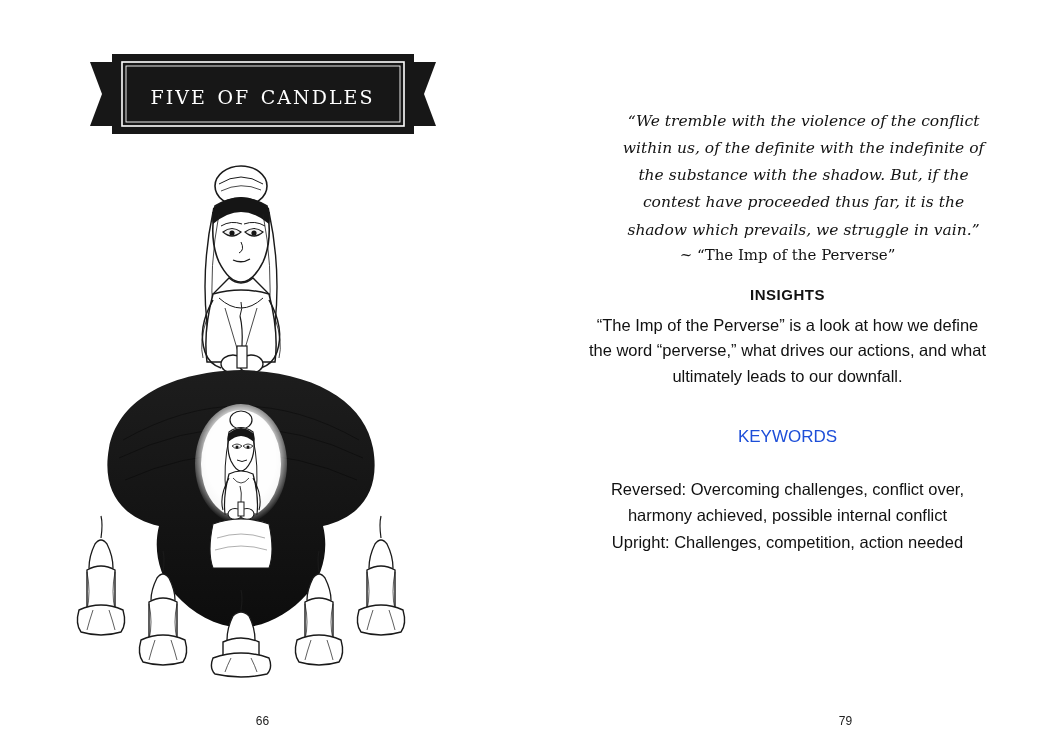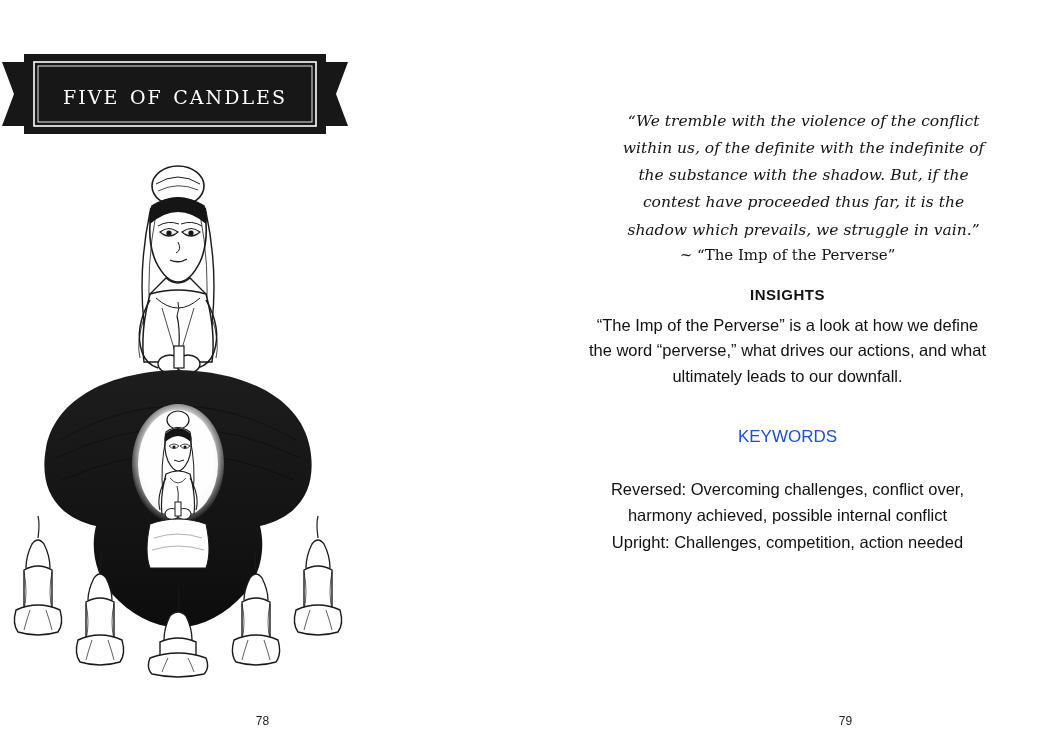--- a/index.html
+++ b/index.html
@@ -24,21 +24,21 @@
     position: relative;
     width: 525px;
     height: 750px;
     box-sizing: border-box;
   }
 
   
   .left-page {
     display: flex;
     flex-direction: column;
-    align-items: flex-start;
+    align-items: center;
   }
 
   .banner-wrap {
     position: relative;
     margin-top: 48px;
     width: 350px;
     height: 92px;
   }
   .banner-outline {
     position: absolute;
@@ -311,21 +311,21 @@
           <path d="M304,412 q14,-8 28,0 l0,40 q-14,8 -28,0 Z" fill="#ffffff" stroke="#1a1a1a" stroke-width="1.4"></path>
           <path d="M304,414 q4,20 0,38" fill="none" stroke="#1a1a1a" stroke-width="0.7"></path>
           <path d="M332,414 q-4,20 0,38" fill="none" stroke="#1a1a1a" stroke-width="0.7"></path>
           <path d="M296,452 q22,-10 44,0 q4,14 -2,22 q-20,6 -40,0 q-6,-8 -2,-22 Z" fill="#ffffff" stroke="#1a1a1a" stroke-width="1.4"></path>
           <path d="M310,452 q-4,12 -6,20" fill="none" stroke="#1a1a1a" stroke-width="0.7"></path>
           <path d="M326,452 q4,12 6,20" fill="none" stroke="#1a1a1a" stroke-width="0.7"></path>
         </g>
       </svg>
     </div>
 
-    <div class="folio">78</div>
+    <div class="folio">66</div>
   </div>
 
   <div class="page right-page">
 
     <div class="quote">“We tremble with the violence of the conflict within us, of the definite with the indefinite of the substance with the shadow. But, if the contest have proceeded thus far, it is the shadow which prevails, we struggle in vain.”</div>
     <div class="quote-attrib">~ “The Imp of the Perverse”</div>
 
     <div class="section-heading">INSIGHTS</div>
     <div class="body-text">“The Imp of the Perverse” is a look at how we define the word “perverse,” what drives our actions, and what ultimately leads to our downfall.</div>
 

